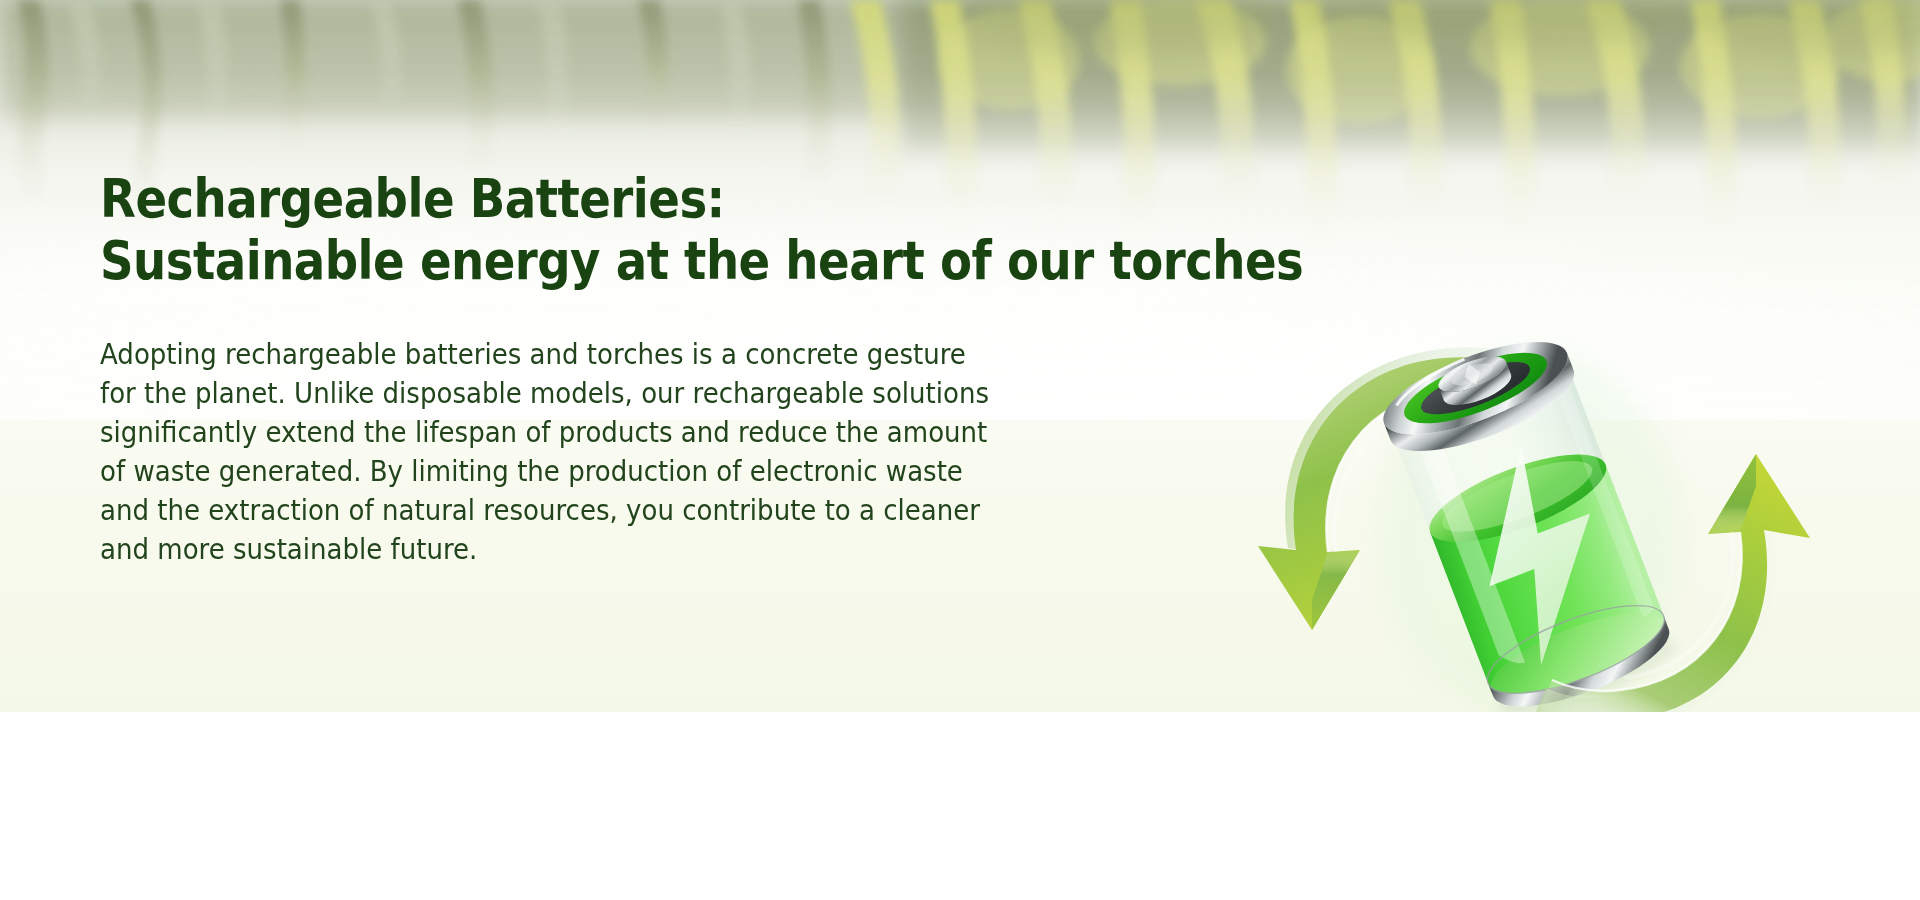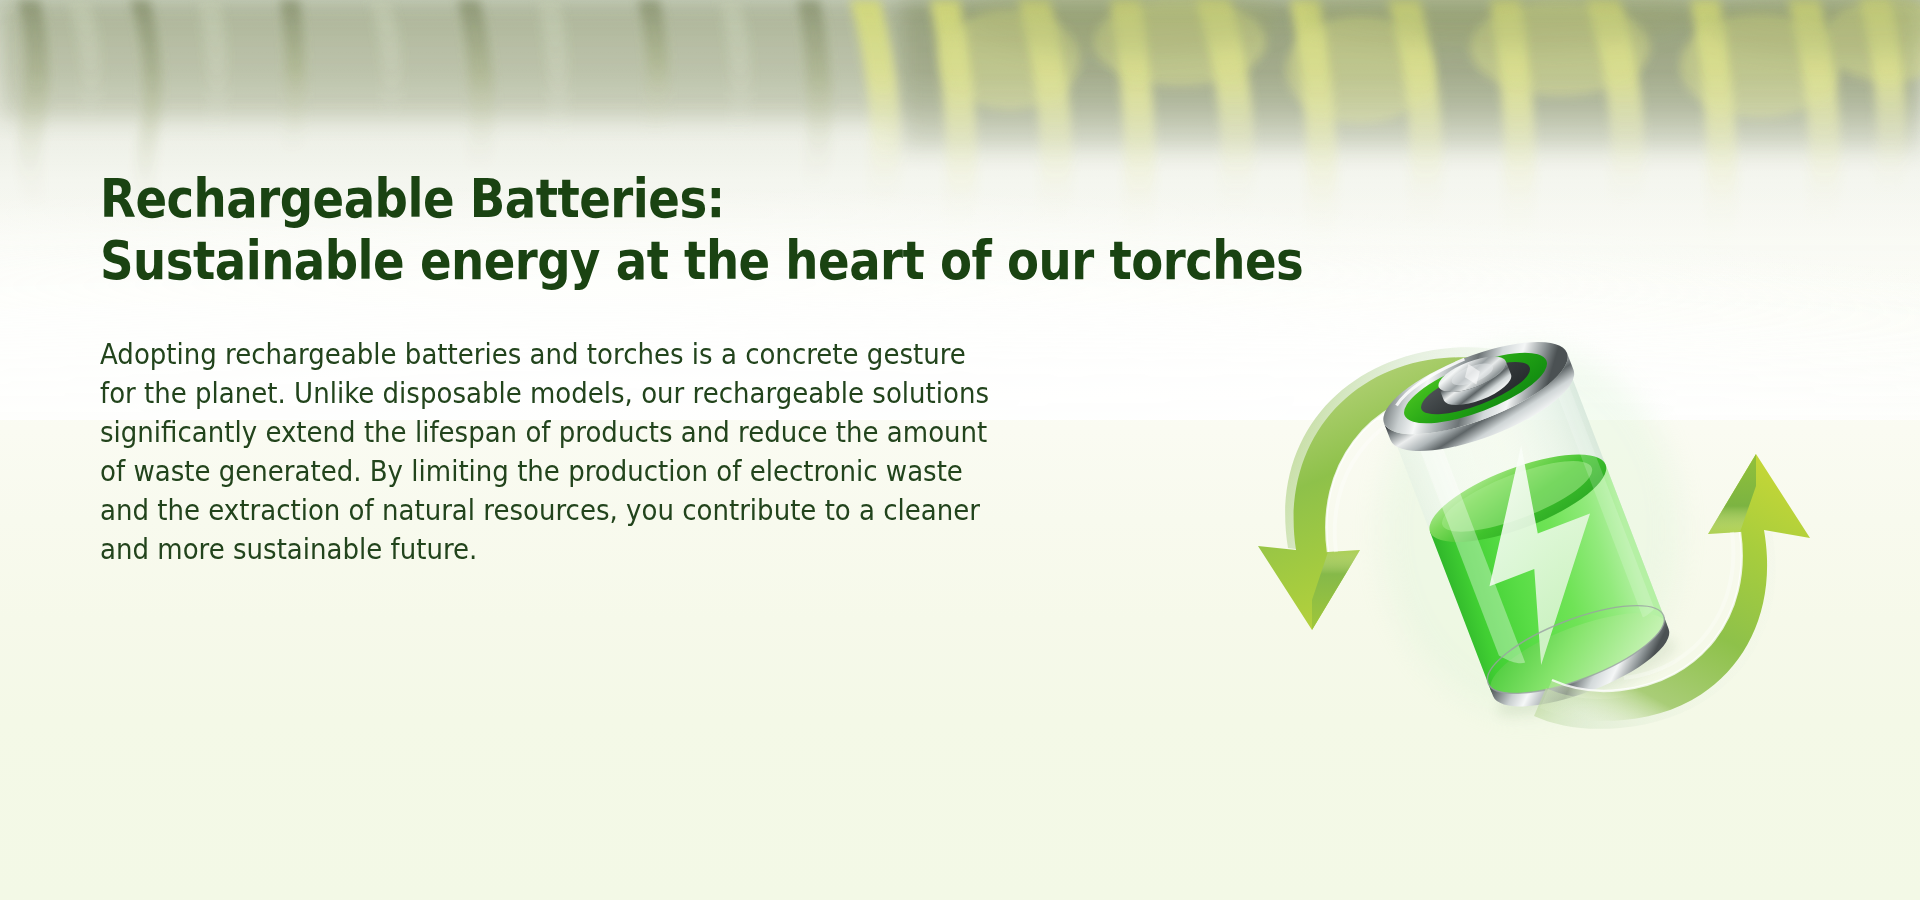--- a/index.html
+++ b/index.html
@@ -6,21 +6,21 @@
   * { margin:0; padding:0; box-sizing:border-box; }
   html, body {
     width:1920px; height:900px;
     overflow:hidden;
     font-family:"Liberation Sans", sans-serif;
   }
 
   
   .banner{
     position:relative;
-    width:1920px; height:900px;
+    width:1920px; height:712px;
     background:#fca5a5;
     overflow:hidden;
   }
 
   
   .bg-wash{
     position:absolute; inset:0;
     background:
       linear-gradient(to bottom,
         #cfd6c6 0px,

